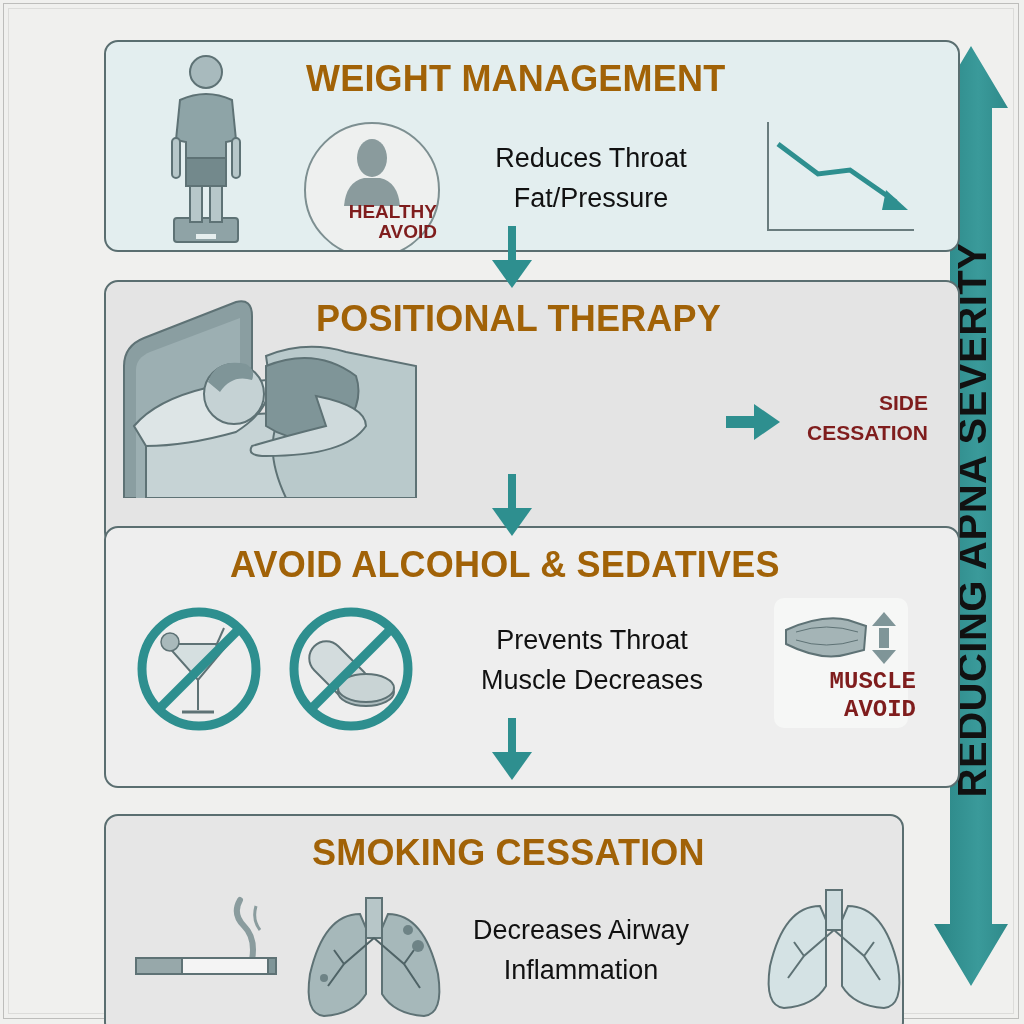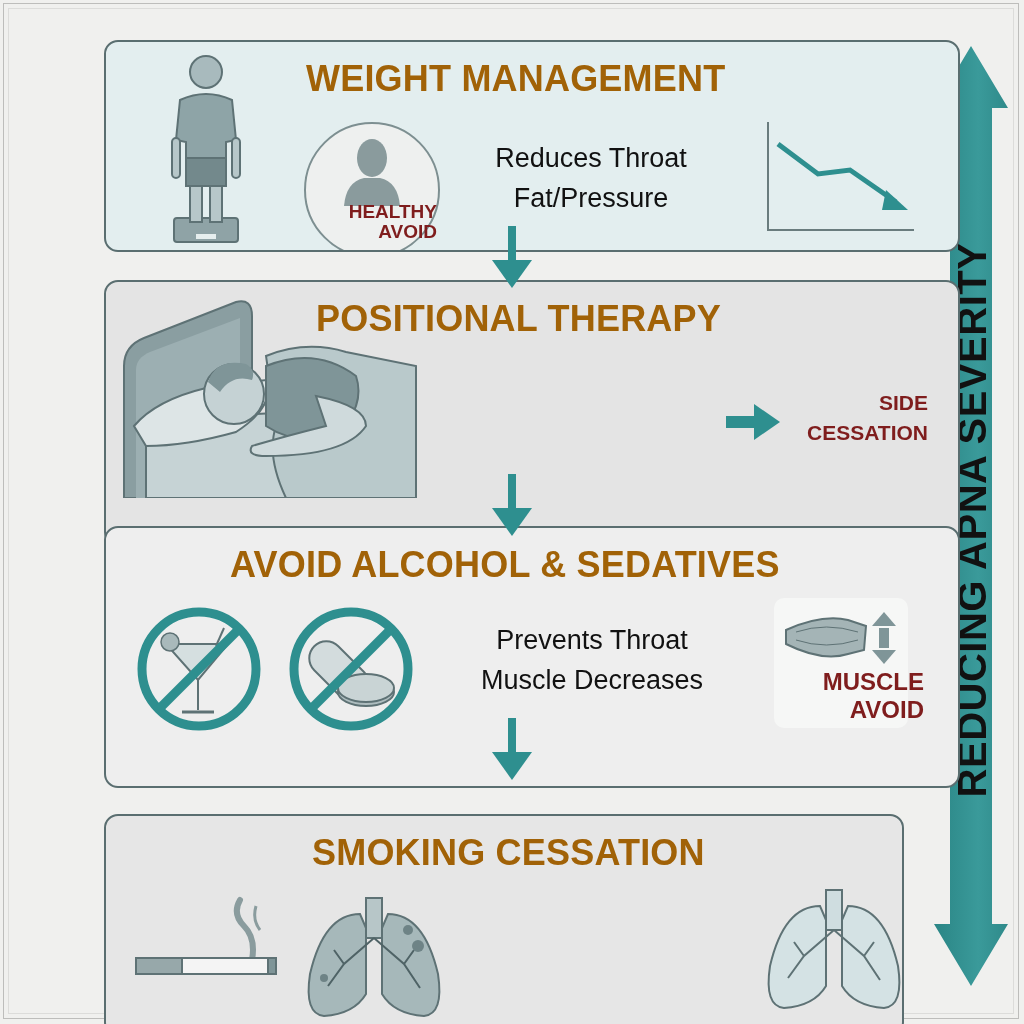--- a/index.html
+++ b/index.html
@@ -150,21 +150,21 @@
     <div>Muscle Decreases</div>
   </div>
   <div class="abs" style="left:668px;top:70px;width:134px;height:130px;background:#f6f7f6;border-radius:10px;">
     <svg class="abs" style="left:8px;top:10px;" width="120" height="60" viewBox="0 0 120 60">
       <path d="M4 22 Q40 6 66 12 L84 18 L82 42 L66 46 Q40 54 4 36 Z" fill="#a4b4b6" stroke="#5e7275" stroke-width="2"></path>
       <path d="M14 24 Q44 14 76 24 M14 32 Q44 42 76 32" fill="none" stroke="#5e7275" stroke-width="1"></path>
       <polygon points="102,4 114,18 90,18" fill="#7f9598"></polygon>
       <rect x="97" y="20" width="10" height="20" fill="#7f9598"></rect>
       <polygon points="90,42 114,42 102,56" fill="#7f9598"></polygon>
     </svg>
-    <div class="label-bold" style="left:16px;width:134px;top:70px;font-size:24px;line-height:28px;">
+    <div class="label-bold" style="left:8px;width:134px;top:70px;font-size:24px;line-height:28px;font-family:Liberation Mono, monospace;">
       <div>MUSCLE</div>
       <div>AVOID</div>
     </div>
   </div>
 </div>
 
 <div class="panel p4">
   <div class="title" style="left:206px;top:16px;">SMOKING CESSATION</div>
   <svg class="abs" style="left:28px;top:74px;" width="150" height="90" viewBox="0 0 150 90">
     <path d="M106 10 Q98 24 110 36 Q122 48 118 70" fill="none" stroke="#8a9c9e" stroke-width="6" stroke-linecap="round"></path>
@@ -175,20 +175,24 @@
   </svg>
   <svg class="abs" style="left:198px;top:78px;" width="140" height="130" viewBox="0 0 140 130">
     <path d="M62 4 L78 4 L78 44 L62 44 Z" fill="#b7c6c8" stroke="#5e7275" stroke-width="2"></path>
     <path d="M56 20 Q20 20 6 80 Q0 120 20 122 Q50 120 62 100 L62 34 Z" fill="#a6b8ba" stroke="#5e7275" stroke-width="2"></path>
     <path d="M84 20 Q120 20 134 80 Q140 120 120 122 Q90 120 78 100 L78 34 Z" fill="#a6b8ba" stroke="#5e7275" stroke-width="2"></path>
     <path d="M70 44 L40 70 L24 92 M40 70 L30 56 M70 44 L100 70 L116 94 M100 70 L110 56" fill="none" stroke="#4f6366" stroke-width="2"></path>
     <circle cx="104" cy="36" r="5" fill="#6e8386"></circle>
       <circle cx="114" cy="52" r="6" fill="#6e8386"></circle>
       <circle cx="20" cy="84" r="4" fill="#6e8386"></circle>
   </svg>
+  <div class="desc" style="left:340px;top:94px;width:270px;">
+    <div>Decreases Airway</div>
+    <div>Inflammation</div>
+  </div>
   <svg class="abs" style="left:658px;top:70px;" width="140" height="130" viewBox="0 0 140 130">
     <path d="M62 4 L78 4 L78 44 L62 44 Z" fill="#cfdde0" stroke="#5e7275" stroke-width="2"></path>
     <path d="M56 20 Q20 20 6 80 Q0 120 20 122 Q50 120 62 100 L62 34 Z" fill="#d4e2e4" stroke="#5e7275" stroke-width="2"></path>
     <path d="M84 20 Q120 20 134 80 Q140 120 120 122 Q90 120 78 100 L78 34 Z" fill="#d4e2e4" stroke="#5e7275" stroke-width="2"></path>
     <path d="M70 44 L40 70 L24 92 M40 70 L30 56 M70 44 L100 70 L116 94 M100 70 L110 56" fill="none" stroke="#5e7275" stroke-width="2"></path>
   </svg>
 </div>
 
 <svg class="down-arrow" style="left:492px;top:226px;" viewBox="0 0 40 62">
   <rect x="16" y="0" width="8" height="38" fill="#2e8f8f"></rect>

